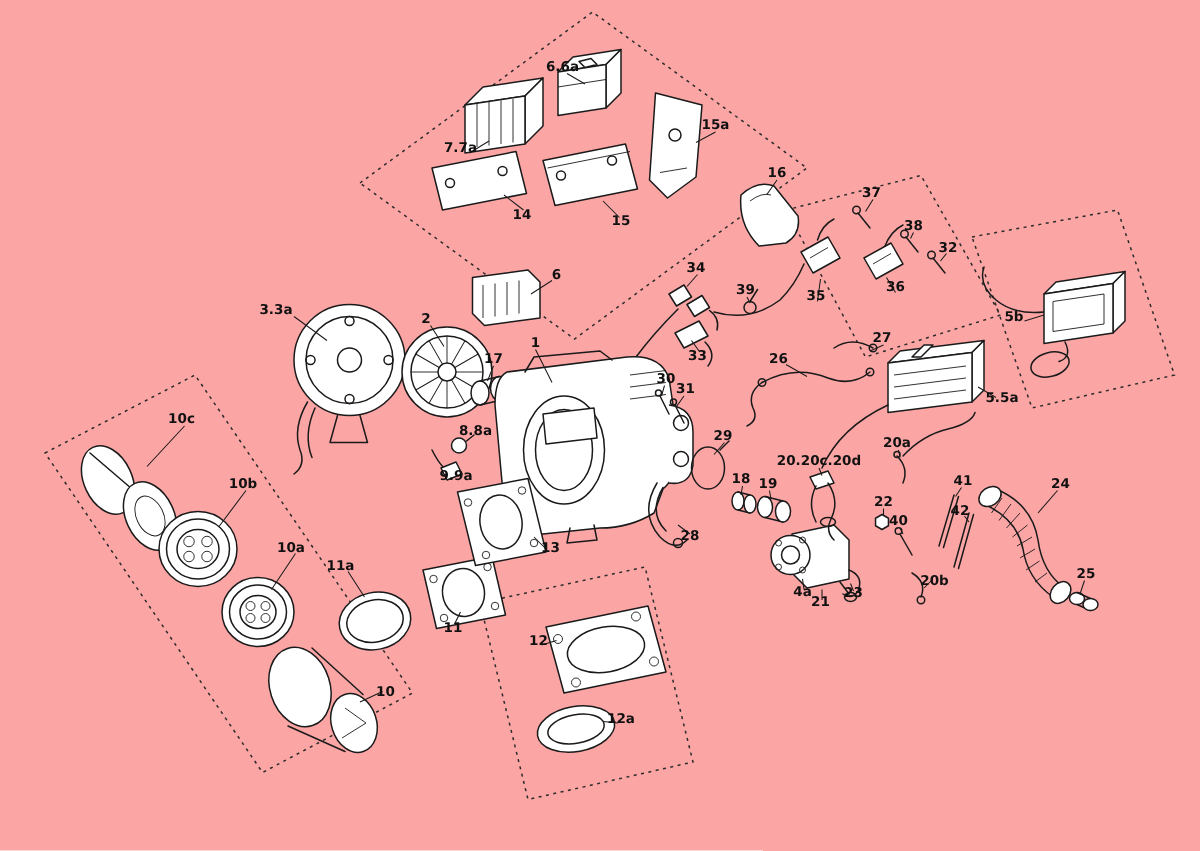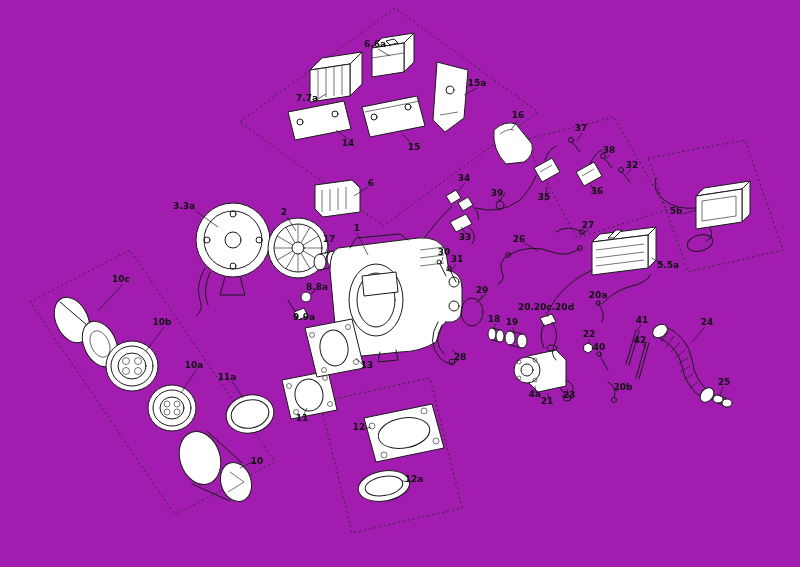--- a/index.html
+++ b/index.html
@@ -1,20 +1,20 @@
 <!DOCTYPE html>
 <html><head>
 <meta charset="utf-8">
 <style>
   html, body { margin: 0; padding: 0; background: #ffffff; }
   .stage {
     position: relative;
     width: 800px;
     height: 567px;
-    background: #a21caf;
+    background: #fca5a5;
     overflow: hidden;
     font-family: "DejaVu Sans", sans-serif;
   }
   svg { display: block; }
   .ln   { stroke: #1a1a1a; stroke-width: 1; fill: none; stroke-linecap: round; stroke-linejoin: round; }
   .fw   { stroke: #1a1a1a; stroke-width: 1; fill: #ffffff; stroke-linejoin: round; }
   .thin { stroke: #1a1a1a; stroke-width: 0.6; fill: none; }
   .dotted { stroke: #2b2b2b; stroke-width: 1; fill: none; stroke-dasharray: 2 3; }
   .leader { stroke: #1a1a1a; stroke-width: 0.7; fill: none; }
   .lbl {

